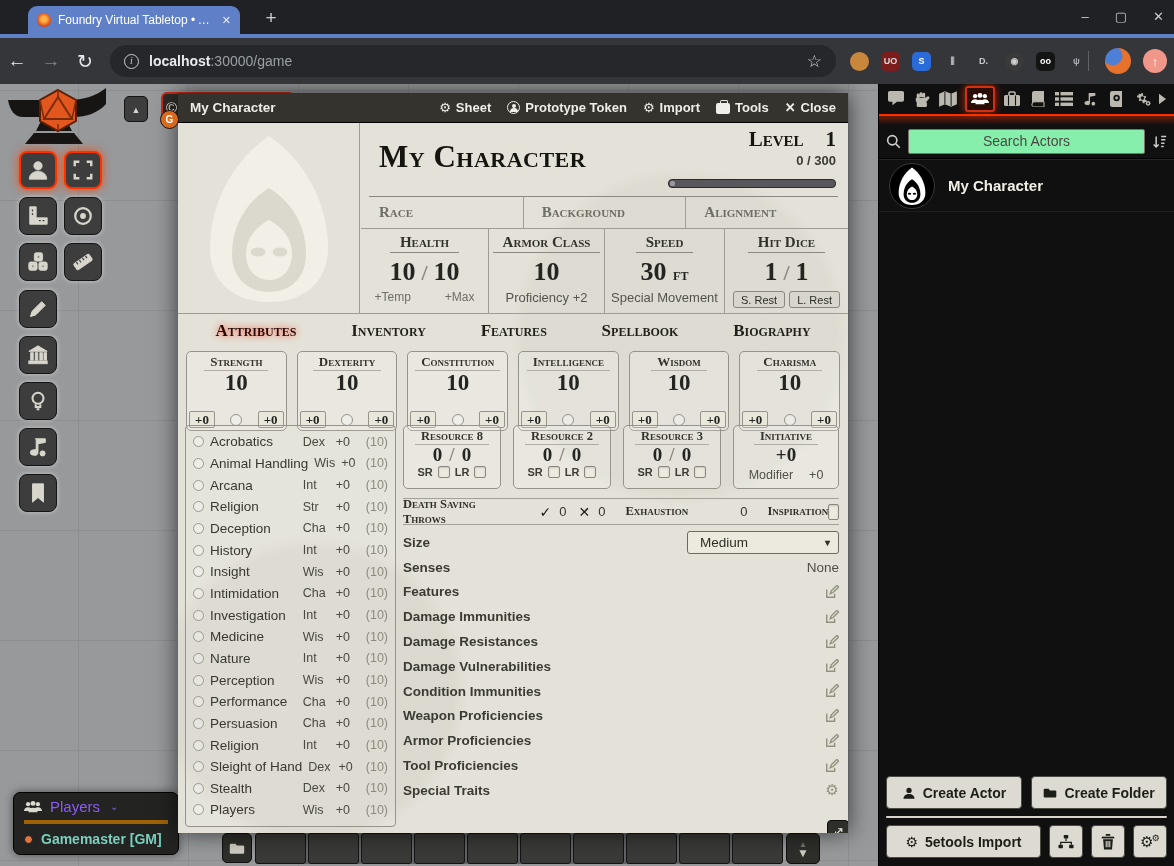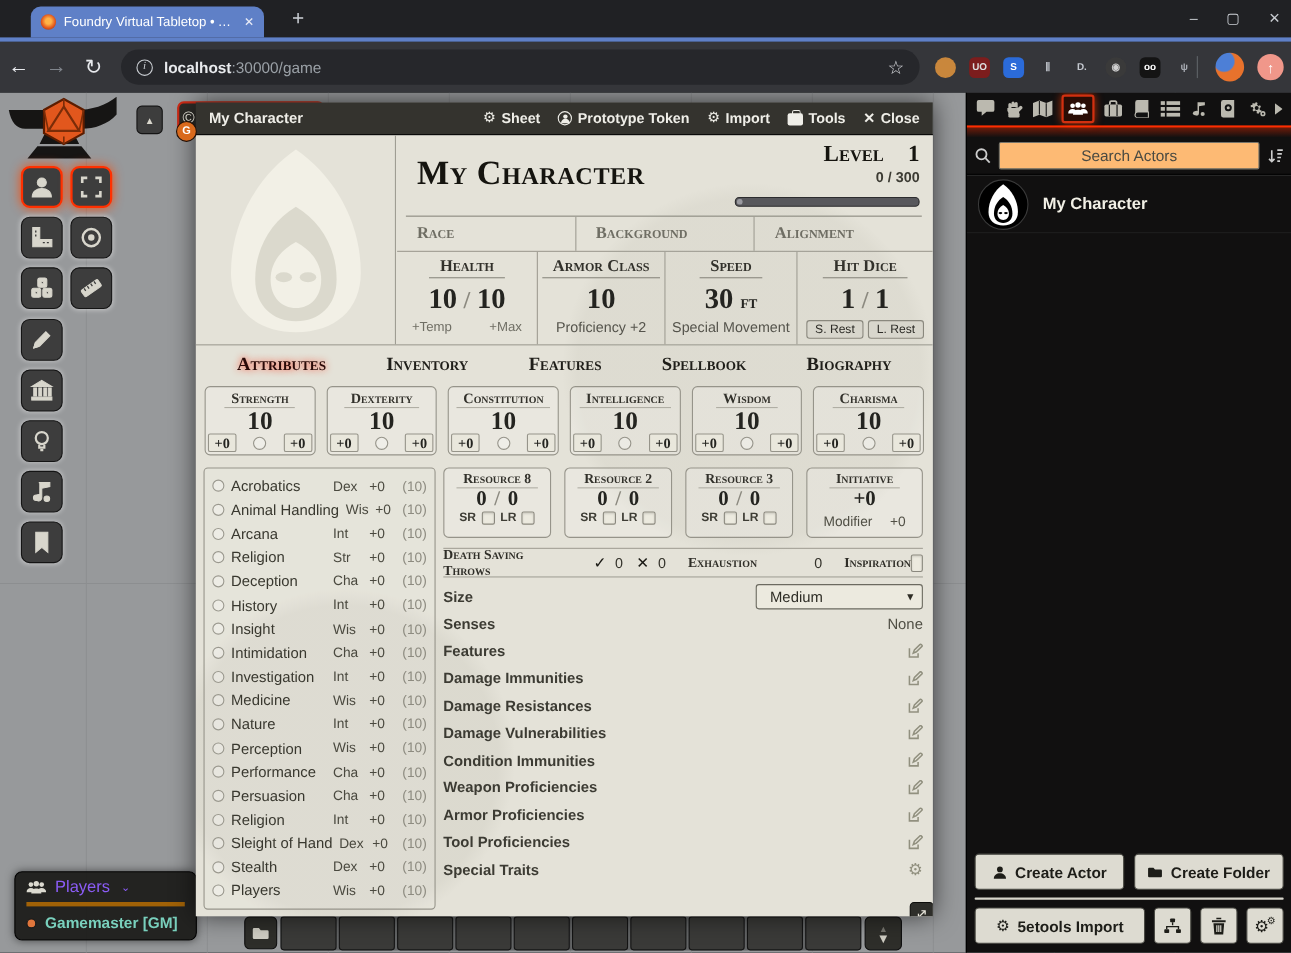--- a/index.html
+++ b/index.html
@@ -120,21 +120,21 @@
               border-radius:3px; padding:1.5px 7px; }
 
   .tab-row { position:absolute; left:0; top:190px; right:0; height:34px; border-top:1px solid #9f9d93;
              display:flex; justify-content:space-around; align-items:center; padding:0 10px; }
   .stab { text-align:center; }
   .stab span { font-size:17px; color:#1f1e19; }
   .stab .ul { height:3px; width:78px; background:#a9a79d; margin:1px auto 0; border-radius:1px; }
   .stab.active span { color:#2a0a08; text-shadow:0 0 7px rgba(255,58,30,.95); }
   .stab.active .ul { background:#4e1310; }
 
-  .ab-row { position:absolute; left:8px; right:8px; top:228px; height:63px; display:flex; gap:10px; }
+  .ab-row { position:absolute; left:8px; right:8px; top:228px; height:80px; display:flex; gap:10px; }
   .ability { flex:1; position:relative; border:1px solid #96948a; border-radius:5px;
              background:rgba(255,255,255,.18); text-align:center; }
   .ab-title { display:inline-block; font-size:13px; color:#32312b; border-bottom:1px solid #b0aea4;
               padding:0 6px 0; margin-top:2px; }
   .ab-val { font-family:"Liberation Serif",serif; font-weight:bold; font-size:23px; color:#242420; line-height:24px; }
   .mini { position:absolute; bottom:2px; width:26px; height:17px; background:#e9e7dc; border:1px solid #96948a;
           border-radius:2px; font-family:"Liberation Serif",serif; font-weight:bold; font-size:13px;
           line-height:15px; text-align:center; color:#242420; }
   .mini.l { left:2px; } .mini.r { right:2px; }
   .radio { position:absolute; bottom:4px; left:50%; margin-left:-6px; width:12px; height:12px;
@@ -193,21 +193,21 @@
              border-left:1px solid #000; z-index:20; color:#c9c7bd; }
   .side-tabs { height:30px; display:flex; align-items:center; justify-content:space-around; padding:0 4px; }
   .side-tab svg { width:18px; height:16px; fill:#bbb9af; }
   .side-tab.active { border:2px solid #d23010; border-radius:3px; padding:3px 4px; background:#2a0d05;
                      box-shadow:0 0 8px rgba(255,60,0,.7); }
   .side-tab.active svg { fill:#fff; }
   .red-line { height:2px; background:#ff2d00; }
   .red-glow { height:9px; background:linear-gradient(rgba(255,45,0,.38), transparent); }
   .search-row { height:33px; display:flex; align-items:center; gap:7px; padding:0 7px; }
   .search-row svg { width:15px; height:15px; fill:none; stroke:#ccc; stroke-width:2; }
-  .search-input { flex:1; height:25px; background:#fdba74; border:1px solid #76746a; border-radius:2px;
+  .search-input { flex:1; height:25px; background:#86efac; border:1px solid #76746a; border-radius:2px;
                   font-size:14px; color:#4a4a42; text-align:center; line-height:23px; }
   .dir-sep { height:2px; background:#000; border-bottom:1px solid #262626; }
   .actor-row { height:52px; display:flex; align-items:center; gap:13px; padding:0 10px;
                border-bottom:1px solid #1f1f1f; }
   .actor-avatar { width:46px; height:46px; border-radius:50%; background:#000; border:1px solid #3a3a3a;
                   display:flex; align-items:center; justify-content:center; }
   .actor-name { font-size:15px; font-weight:bold; color:#f2f0e6; }
   .side-foot { position:absolute; left:0; right:0; bottom:8px; padding:0 7px; }
   .create-row { display:flex; gap:9px; }
   .side-btn { flex:1; height:33px; background:#dddbd1; border:1px solid #4a4a44; border-radius:4px;

